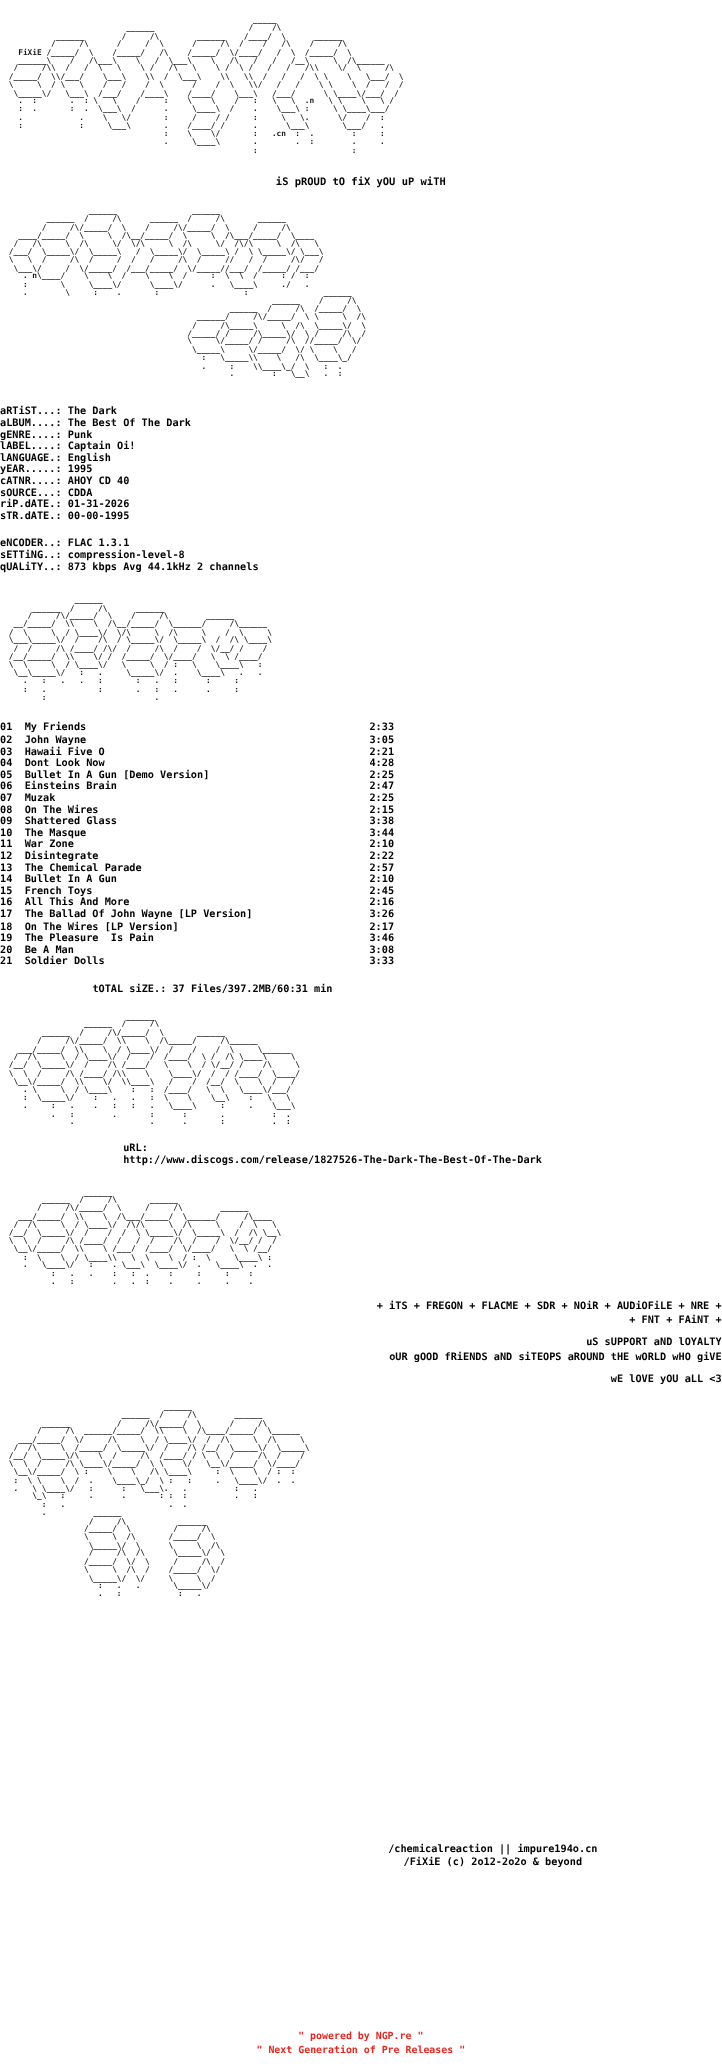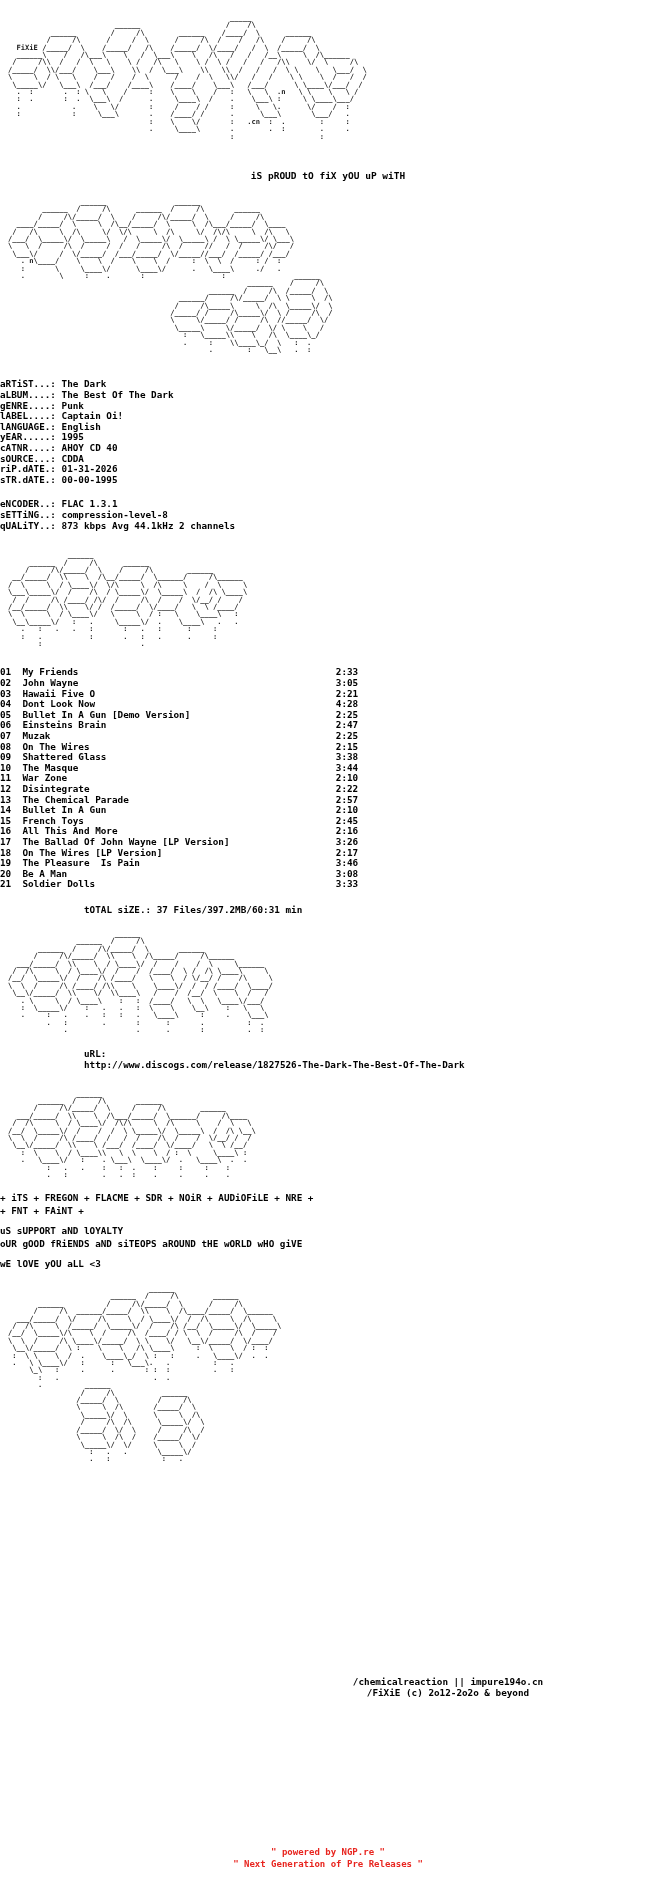--- a/index.html
+++ b/index.html
@@ -36,21 +36,21 @@
     color: #1a1a1a;
     text-align: left;
     padding-left: 8px;
   }
   .tagline {
     font-size: 9.5px;
     line-height: 12px;
     font-weight: bold;
     text-align: center;
     color: #000;
-    margin: 16px 0 2px 0;
+    margin: 6px 0 2px 0;
   }
   .info {
     font-size: 9.3px;
     line-height: 10.6px;
     font-weight: bold;
     color: #000;
   }
   .tracks {
     font-size: 9.3px;
     line-height: 10.6px;
@@ -61,28 +61,28 @@
     font-size: 9.3px;
     line-height: 12px;
     font-weight: bold;
     padding-left: 84px;
     color: #000;
   }
   .url {
     font-size: 9.3px;
     line-height: 11px;
     font-weight: bold;
-    padding-left: 84px;
+    padding-left: 112px;
     color: #000;
   }
   .greets {
     font-size: 9.3px;
     line-height: 12.5px;
     font-weight: bold;
-    text-align: left;
+    text-align: right;
     color: #000;
   }
   .sig {
     font-size: 9.3px;
     line-height: 11px;
     font-weight: bold;
     color: #000;
     text-align: center;
     padding-left: 120px;
   }

